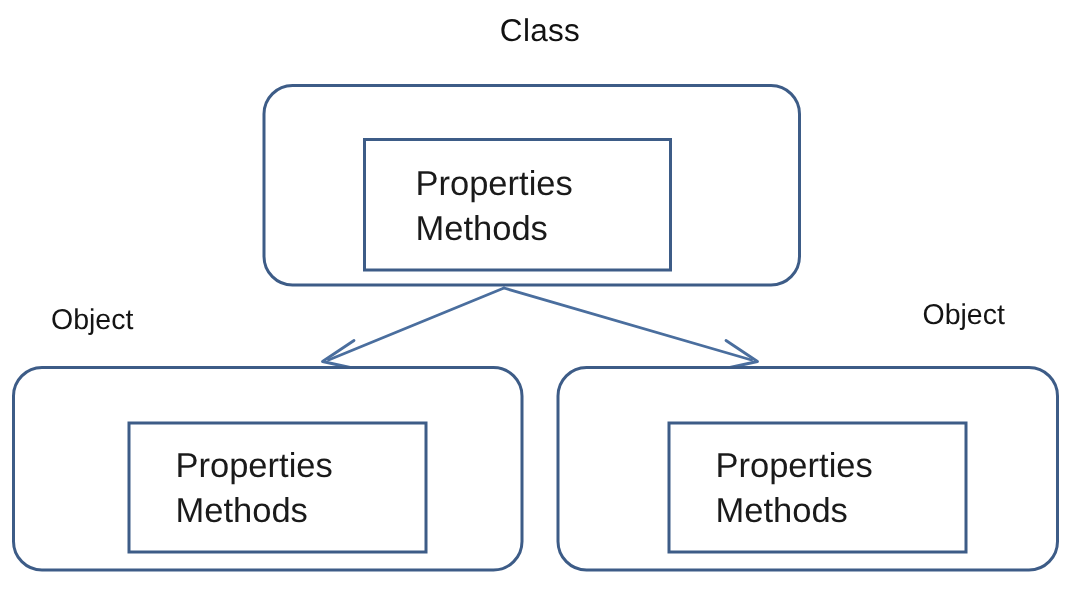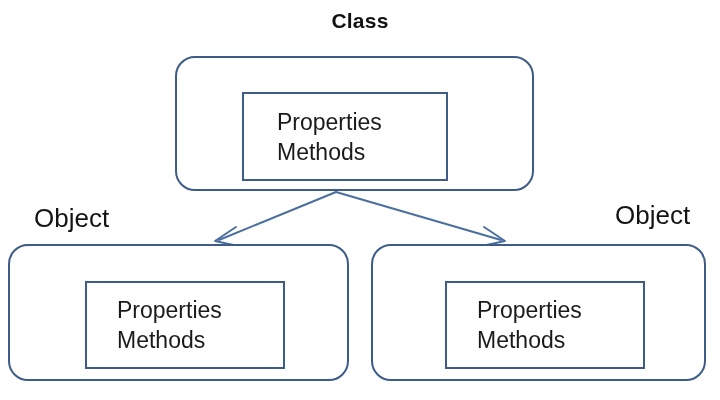--- a/index.html
+++ b/index.html
@@ -19,21 +19,21 @@
   }
 
   
   .title {
     position: absolute;
     left: 0;
     top: 9px;
     width: 720px;
     text-align: center;
     font-size: 21px;
-    font-weight: bold;
+    font-weight: normal;
     color: #111111;
     letter-spacing: 0.2px;
   }
 
   
   .outer-box {
     position: absolute;
     box-sizing: border-box;
     border: 2.5px solid #3d5c87;
     border-radius: 20px;
@@ -92,21 +92,21 @@
   .inner-line {
     font-size: 23px;
     line-height: 30px;
     color: #1a1a1a;
     white-space: nowrap;
   }
 
   
   .object-label {
     position: absolute;
-    font-size: 26px;
+    font-size: 19px;
     color: #141414;
     white-space: nowrap;
   }
   #label-object-left {
     left: 34px;
     top: 203px;
   }
   #label-object-right {
     left: 615px;
     top: 200px;

